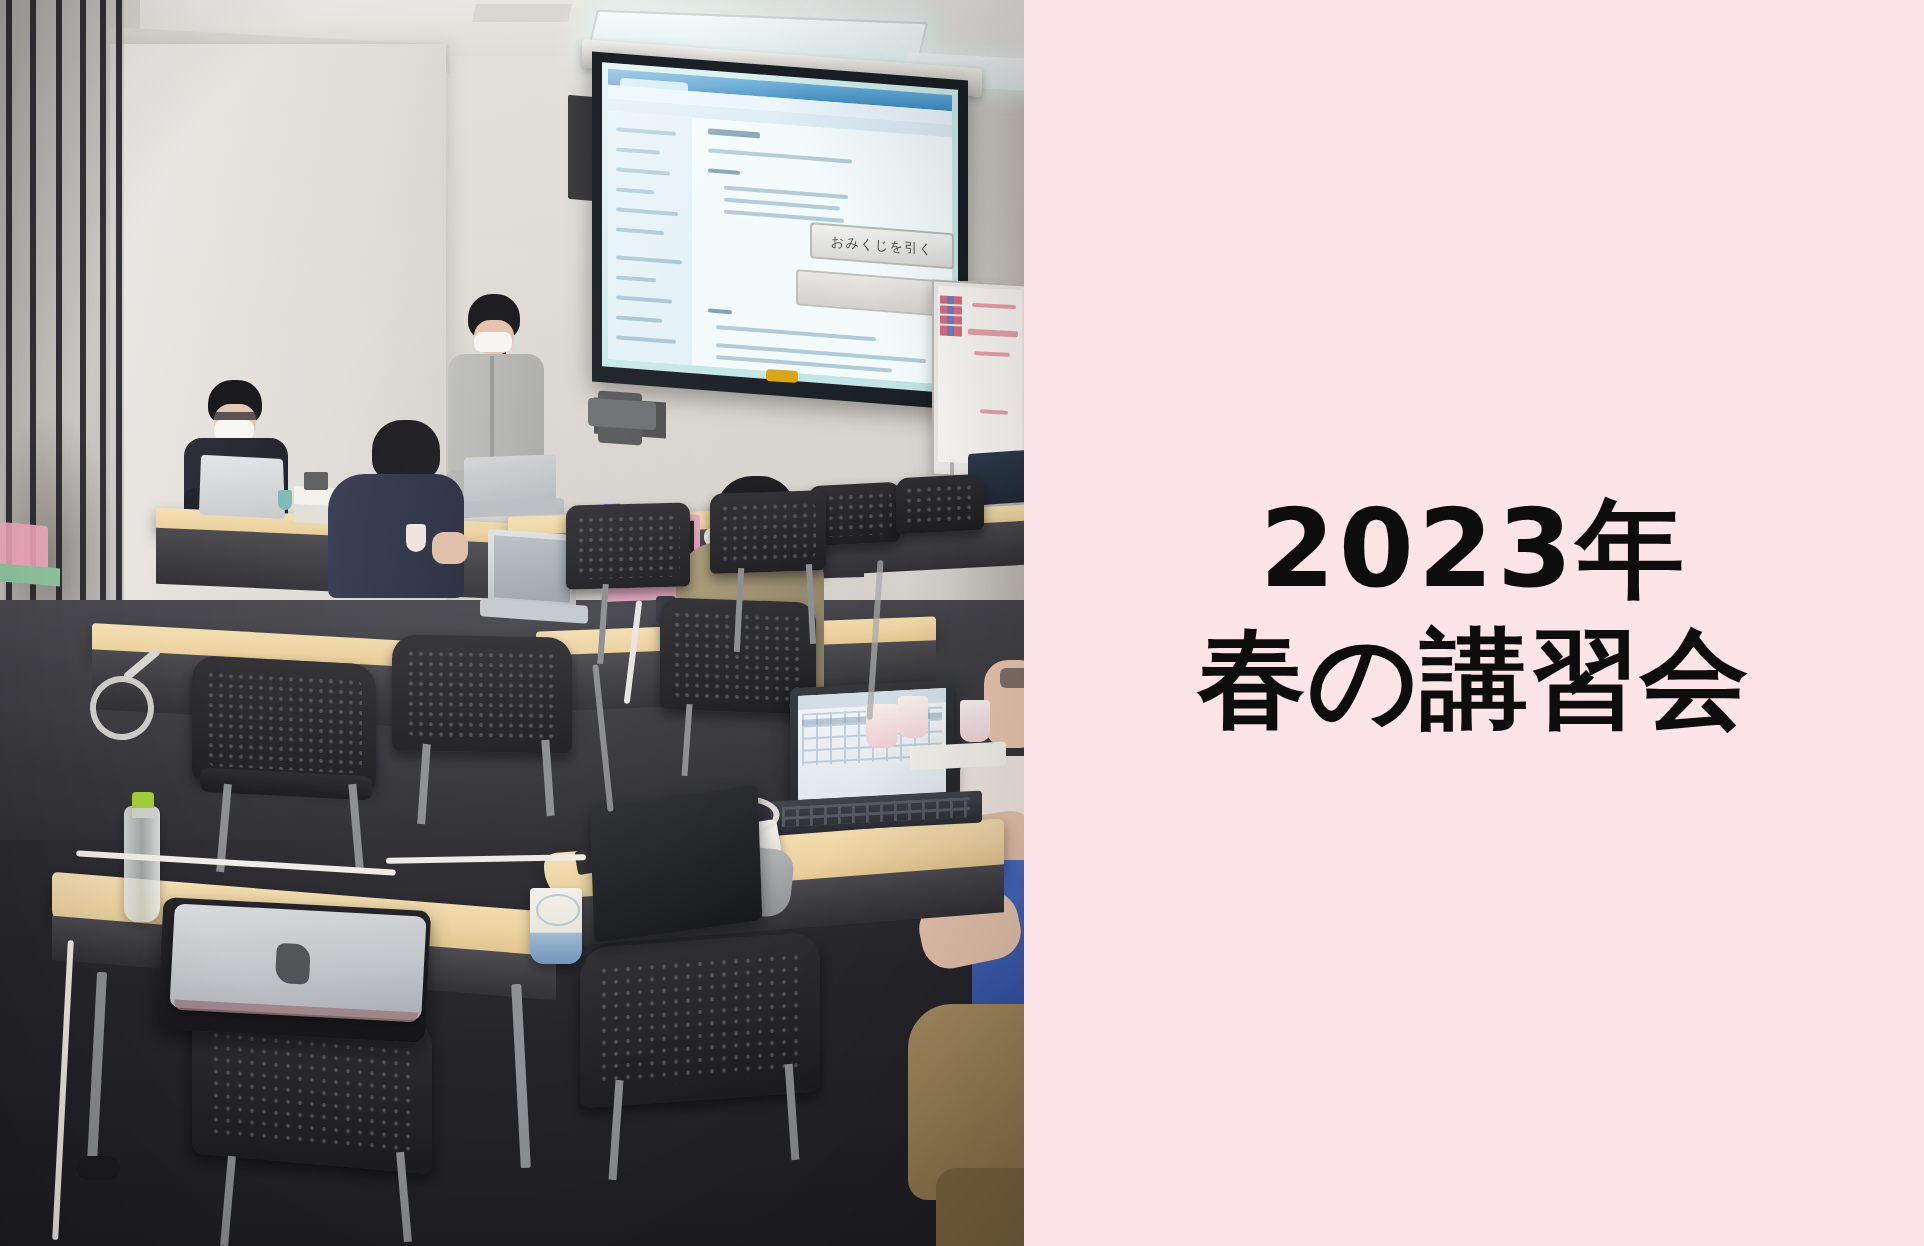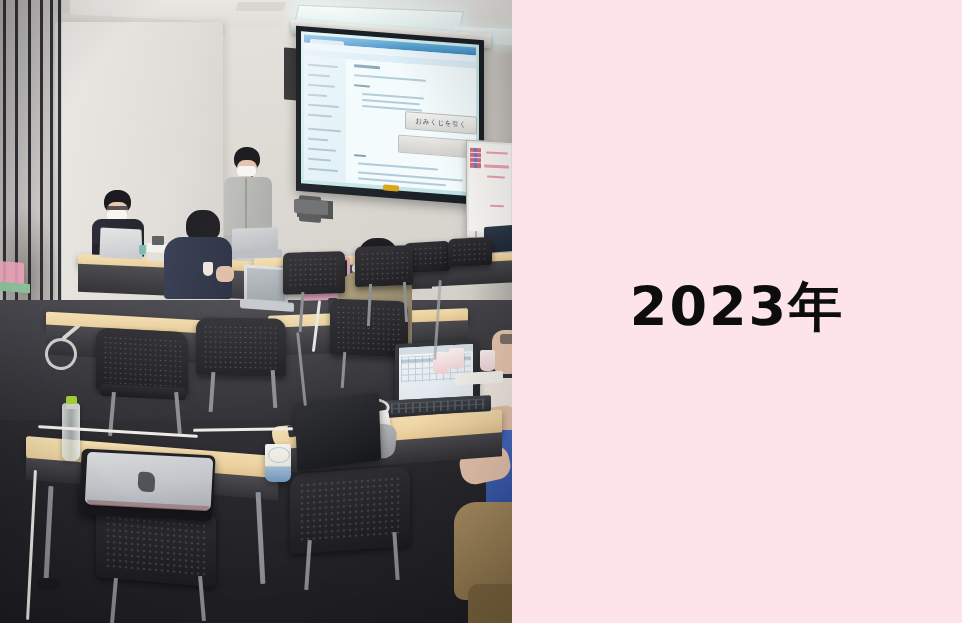--- a/index.html
+++ b/index.html
@@ -557,16 +557,17 @@
     <div class="ph" style="left:436px;top:280px;width:3px;height:80px;background:#a8a9ab;border-radius:2px;transform:rotate(4deg);opacity:.75;"></div>
 
     <div class="ph" style="left:0;top:0;width:512px;height:623px;
       background:radial-gradient(ellipse at 48% 42%,rgba(255,255,255,.06) 0%,rgba(0,0,0,0) 55%,rgba(0,0,0,.22) 100%);
       pointer-events:none;"></div>
   </div>
 
   <div id="pink-panel">
     <div id="headline">
       <span class="l1">2023年</span>
+      <span class="l2">春の講習会</span>
     </div>
   </div>
 
 </div>
 
 </body></html>

